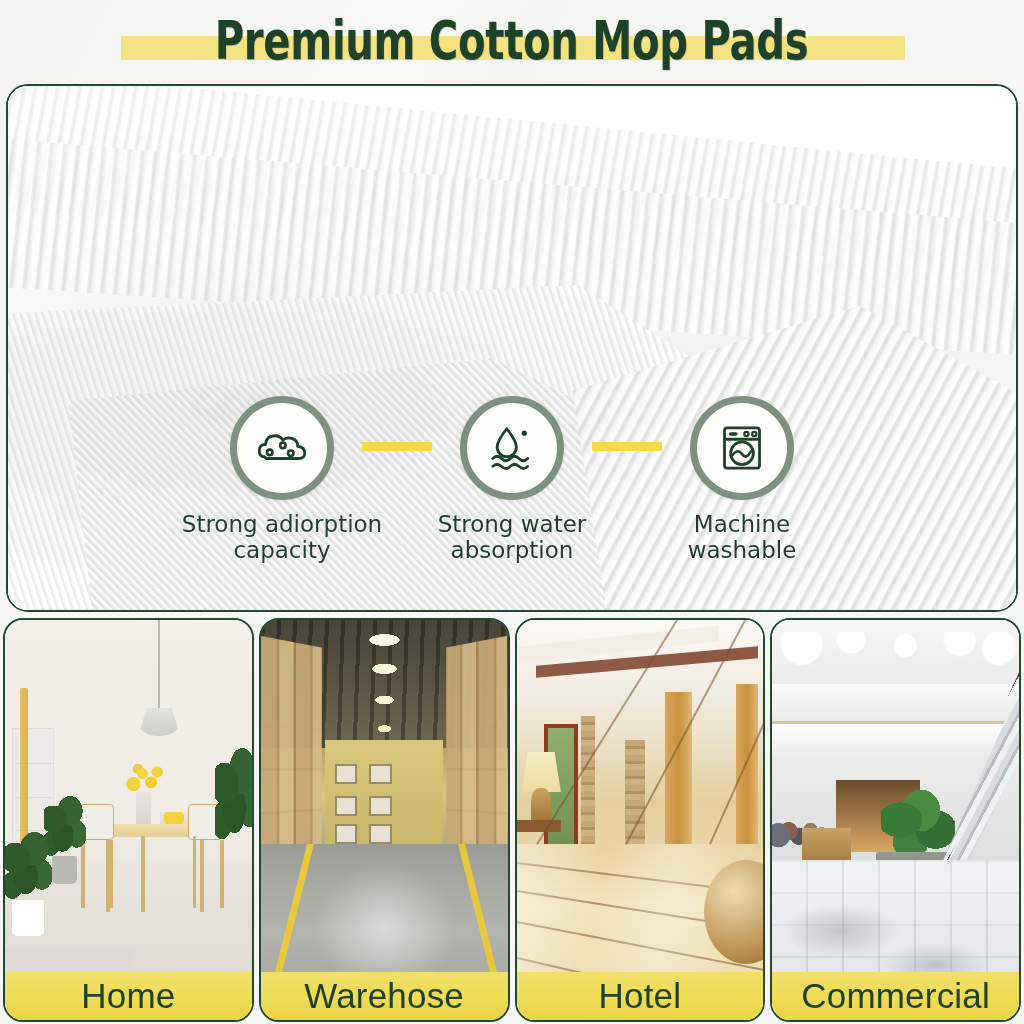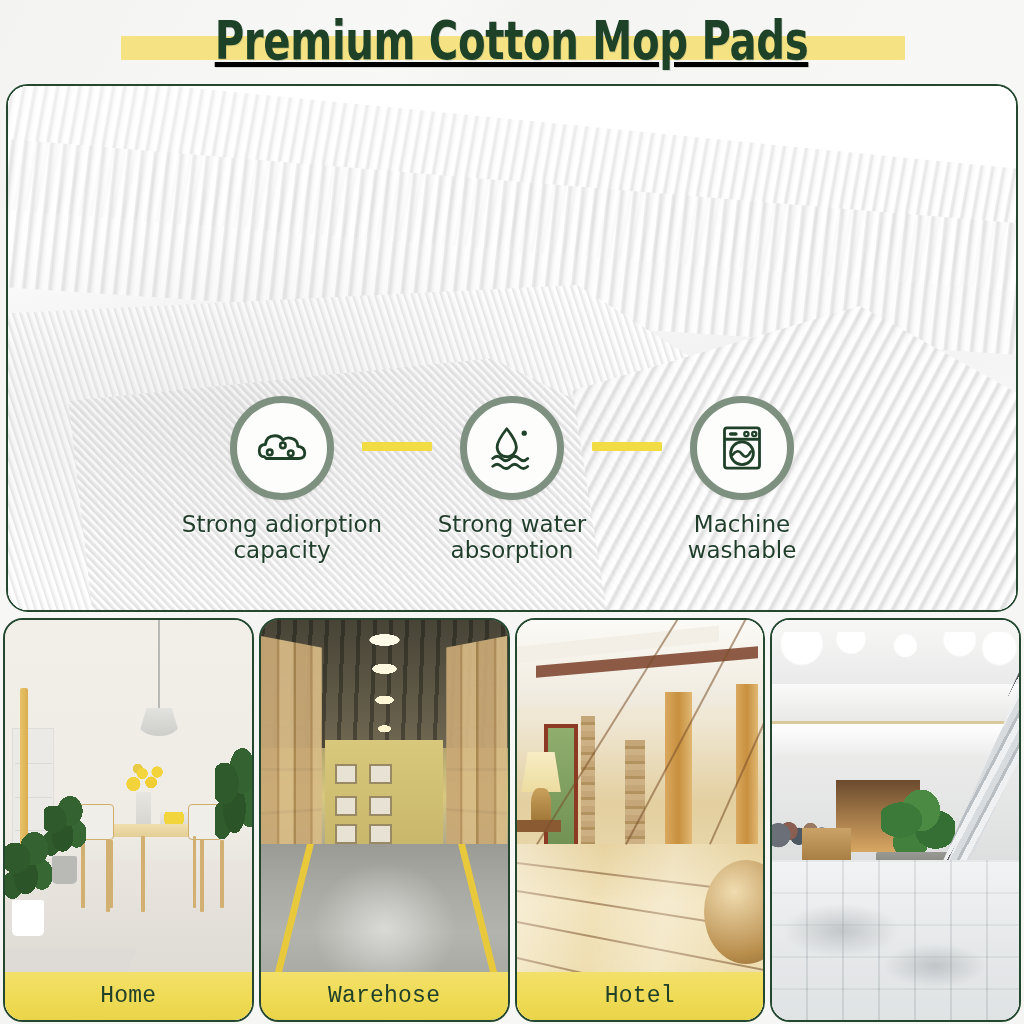--- a/index.html
+++ b/index.html
@@ -12,21 +12,21 @@
   }
   .page {
     position:absolute; inset:0;
     background:
       linear-gradient(118deg,#f3f3f2 0%,#f8f8f7 28%,#f4f4f3 34%,#f7f7f6 60%,#f5f5f4 100%);
   }
 
   
   .title-wrap {
     position:absolute; left:0; top:0; width:1024px; height:82px;
-    display:flex; align-items:center; justify-content:center;text-decoration:underline;
+    display:flex; align-items:center; justify-content:center;
   }
   .title-inner { position:relative; display:inline-block; padding:0 6px; }
   .title-hl {
     position:absolute; left:6px; right:4px; bottom:10px; height:24px;
     background:#f5e383; z-index:0; border-radius:1px;
   }
   .title-text {
     position:relative; z-index:1;
     font-family:"DejaVu Sans", sans-serif;
     font-weight:700;
@@ -158,22 +158,22 @@
     border:2px solid #23482f; border-radius:20px;
     overflow:hidden; background:#dfe2de;
   }
   .card-photo { position:absolute; left:0; right:0; top:0; bottom:0; }
   .card-band {
     position:absolute; left:0; right:0; bottom:0; height:48px;
     background:linear-gradient(180deg,#f3e06a 0%,#efdb55 55%,#e9d449 100%);
     display:flex; align-items:center; justify-content:center;
   }
   .card-band span {
-    font-family:Liberation Mono, monospace;
-    font-size:23px; color:#1f4029; letter-spacing:.2px;
+    font-family:Liberation Sans, sans-serif;
+    font-size:35px; color:#1f4029; letter-spacing:.2px;
   }
 
   
   .home-bg { position:absolute; inset:0; background:linear-gradient(180deg,#f2efe9 0%,#efece6 52%,#e9e6e0 62%,#e4e1db 100%); }
   .home-floor { position:absolute; left:0; right:0; top:60%; bottom:0; background:linear-gradient(180deg,#eae6df 0%,#e2dfd8 46%,#dcd9d2 100%); }
   .home-rug { position:absolute; left:-6%; bottom:6%; width:56%; height:12%; background:#dedbd6; border-radius:4px; transform:skewX(-22deg); }
   .pendant-cord { position:absolute; left:62%; top:0; width:2px; height:24%; background:#b9b9b6; }
   .pendant-shade { position:absolute; left:54%; top:22%; width:17%; height:7%; background:linear-gradient(180deg,#e2e2df,#cdcdca); border-radius:2px 2px 48% 48%; clip-path:polygon(20% 0%,80% 0%,100% 100%,0% 100%); }
   .home-shelf { position:absolute; left:3%; top:27%; width:17%; height:33%; background:#eceae6; border:1px solid #e0ded9; }
   .home-shelf i { position:absolute; left:4%; right:4%; height:1px; background:#dcdad5; }
@@ -459,16 +459,19 @@
         <div class="cm-store"></div>
         <div class="cm-people"></div>
         <div class="cm-counter"></div>
         <div class="cm-green"></div>
         <div class="cm-planter"></div>
         <div class="esc"></div>
         <div class="esc-rail"></div>
         <div class="cm-floor"></div>
         <div class="cm-marble"></div>
       </div>
+      <div class="card-band">
+        <span>Commercial</span>
+      </div>
     </div>
 
   </div>
 </div>
 
 </body></html>

